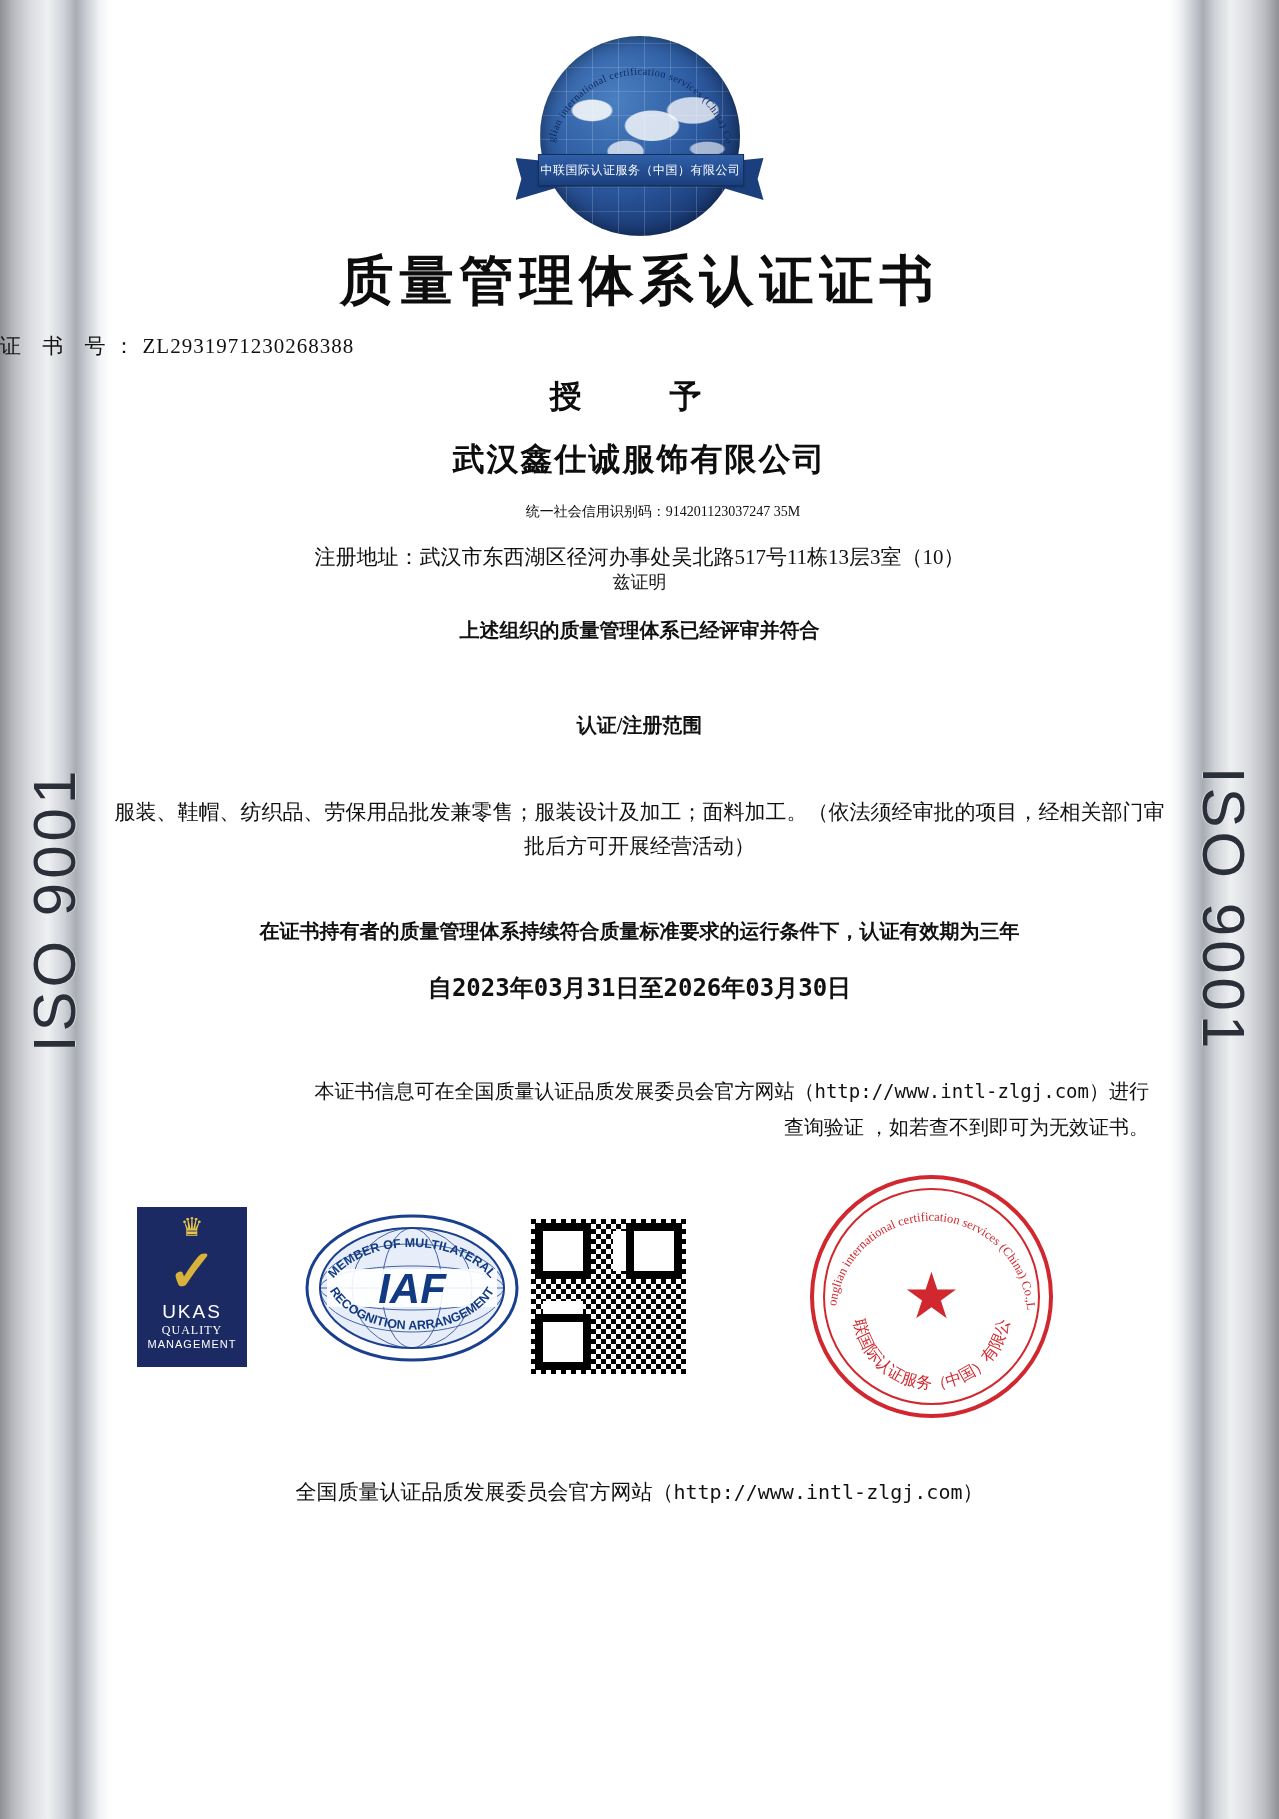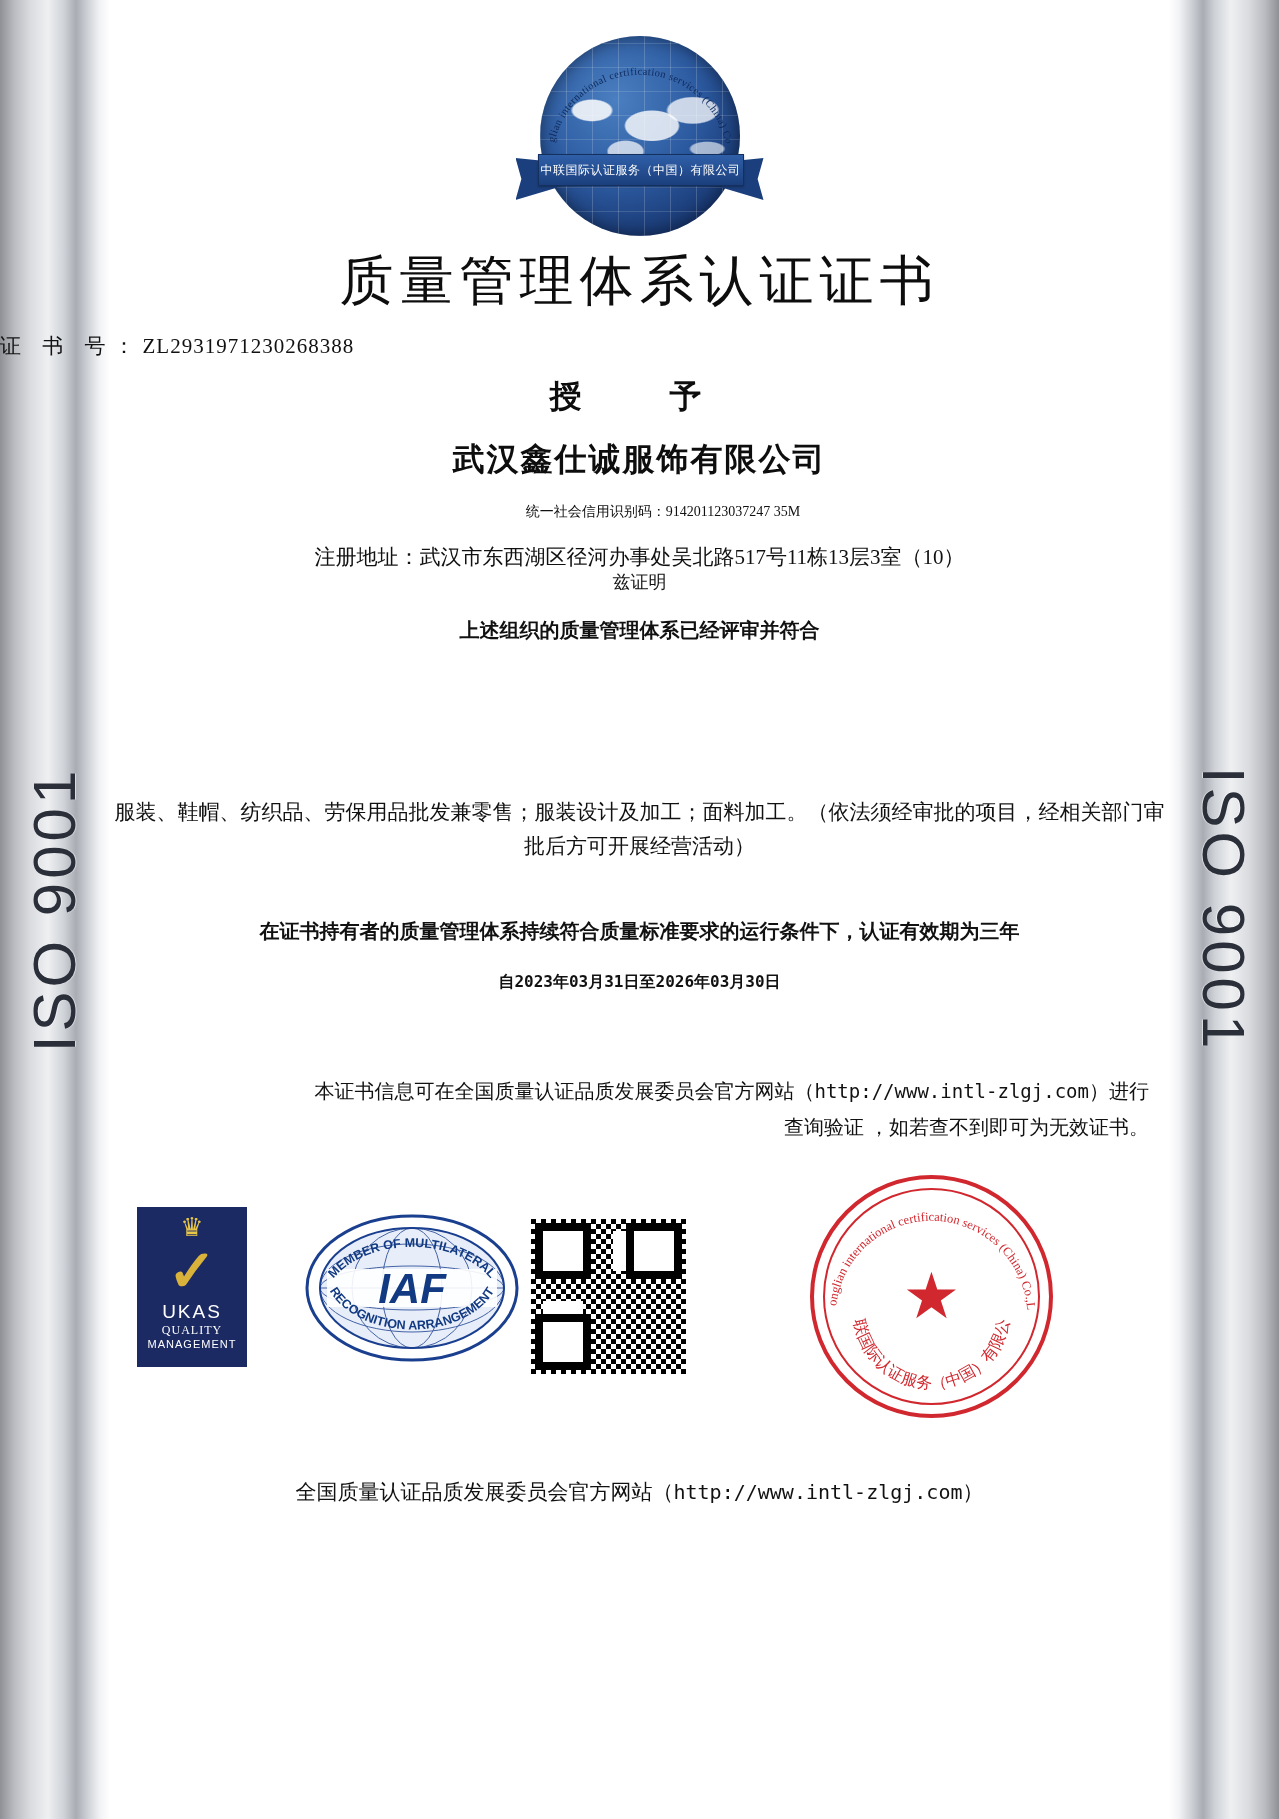--- a/index.html
+++ b/index.html
@@ -86,21 +86,21 @@
   }
   .ribbon-tail{
     position:absolute;top:18px;width:42px;height:42px;background:#1b3f7d;
   }
   .ribbon-tail.l{left:0;clip-path:polygon(0 0,100% 10%,100% 70%,0 100%,14% 50%);}
   .ribbon-tail.r{right:0;clip-path:polygon(100% 0,0 10%,0 70%,100% 100%,86% 50%);}
 
   
   .title{
     position:absolute;left:0;right:0;top:245px;text-align:center;
-    font-size:54px;font-weight:normal;letter-spacing:6px;color:#0d0d0d;
+    font-size:54px;font-weight:bold;letter-spacing:6px;color:#0d0d0d;
     font-family:"DejaVu Serif", serif;
   }
   .certno{
     position:absolute;left:0;right:0;top:332px;
     font-size:21px;color:#111;letter-spacing:1px;
   }
   .certno .lbl{letter-spacing:8px;}
   .grant{
     position:absolute;left:0;right:0;top:375px;text-align:center;
     font-size:32px;font-weight:bold;letter-spacing:28px;color:#0d0d0d;
@@ -131,21 +131,21 @@
     position:absolute;left:0;right:0;top:712px;text-align:center;font-size:20px;font-weight:bold;color:#111;
   }
   .scope-body{
     position:absolute;left:105px;width:1069px;top:795px;text-align:center;
     font-size:21px;line-height:34px;color:#111;
   }
   .validity{
     position:absolute;left:0;right:0;top:918px;text-align:center;font-size:20px;font-weight:bold;color:#111;
   }
   .period{
-    position:absolute;left:0;right:0;top:972px;text-align:center;font-size:16px;font-weight:bold;color:#111;
+    position:absolute;left:0;right:0;top:972px;text-align:center;font-size:24px;font-weight:bold;color:#111;
     font-family:"DejaVu Sans Mono", monospace;
   }
   .verify{
     position:absolute;left:130px;width:1019px;top:1038px;text-align:right;
     font-size:20px;line-height:36px;color:#111;margin-top:35px;
   }
   .verify .mono{font-family:"DejaVu Sans Mono", monospace;font-size:19px;}
 
   
   .marks{position:absolute;left:110px;width:1059px;top:1195px;height:215px;}
@@ -234,20 +234,21 @@
   <div class="certno">
     <span class="lbl">证 书 号：</span><span>ZL2931971230268388</span>
   </div>
 
   <div class="grant">授　予</div>
   <div class="company">武汉鑫仕诚服饰有限公司</div>
   <div class="credit">统一社会信用识别码：914201123037247 35M</div>
   <div class="address">注册地址：武汉市东西湖区径河办事处吴北路517号11栋13层3室（10）</div>
   <div class="hereby">兹证明</div>
   <div class="stmt1">上述组织的质量管理体系已经评审并符合</div>
+  <div class="scope-label">认证/注册范围</div>
   <div class="scope-body">服装、鞋帽、纺织品、劳保用品批发兼零售；服装设计及加工；面料加工。（依法须经审批的项目，经相关部门审批后方可开展经营活动）</div>
   <div class="validity">在证书持有者的质量管理体系持续符合质量标准要求的运行条件下，认证有效期为三年</div>
   <div class="period">自2023年03月31日至2026年03月30日</div>
 
   <div class="verify">
     <span>本证书信息可在全国质量认证品质发展委员会官方网站（</span><span class="mono">http://www.intl-zlgj.com</span><span>）进行</span>
     <br>
     <span>查询验证 ，如若查不到即可为无效证书。</span>
   </div>
 

